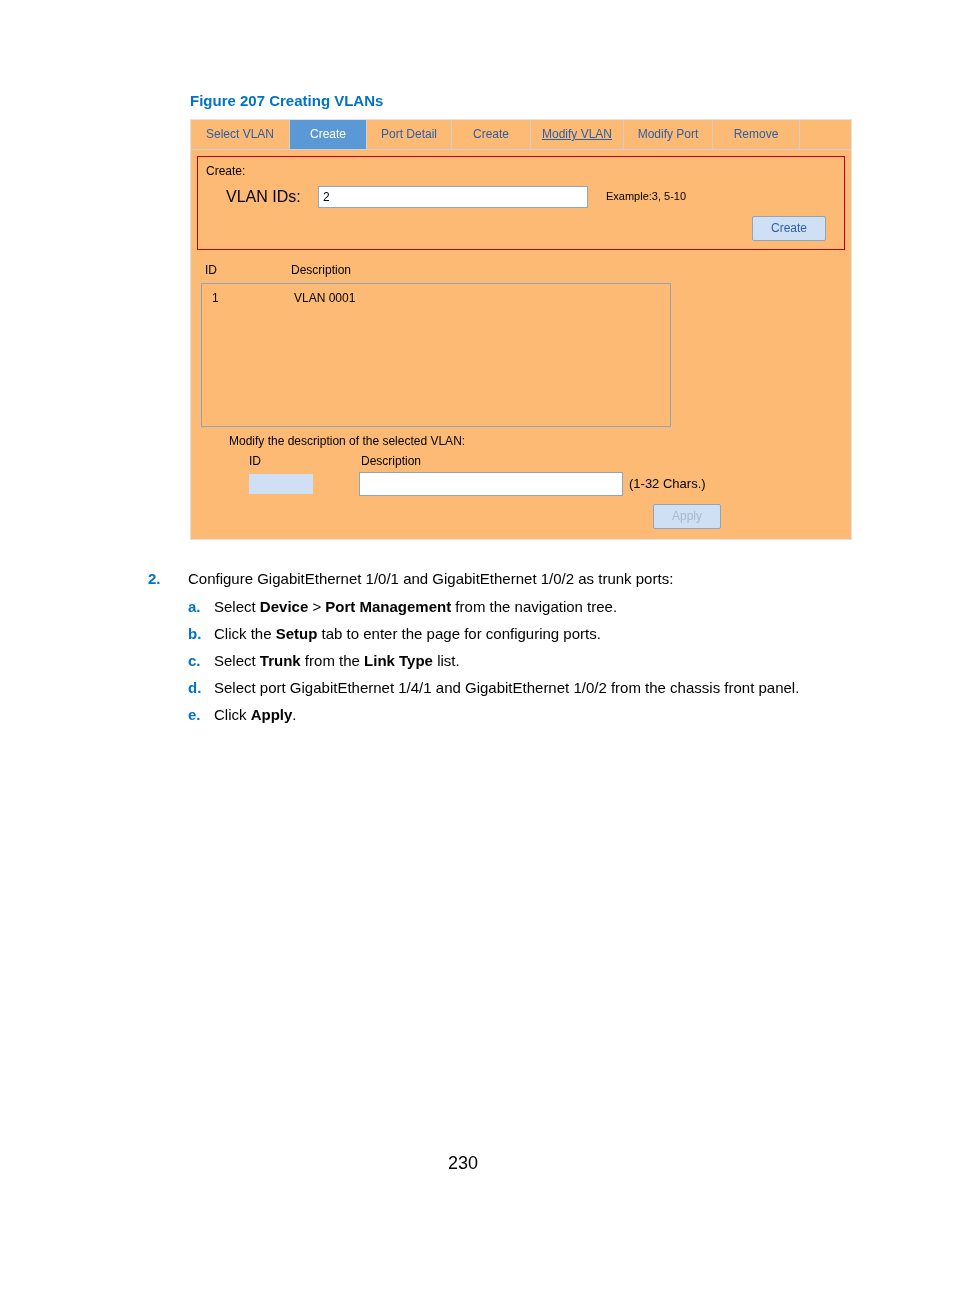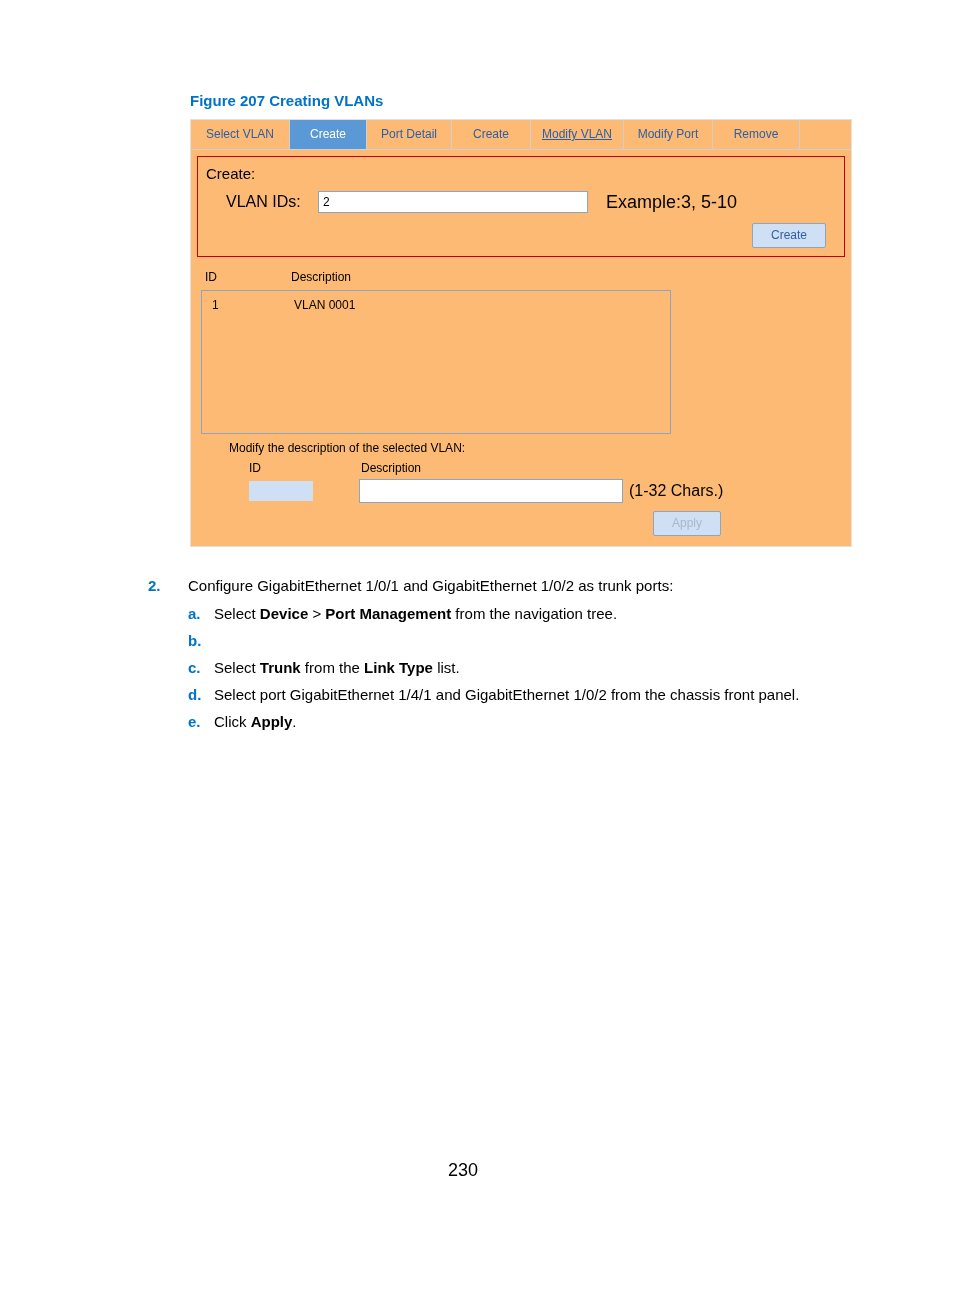--- a/index.html
+++ b/index.html
@@ -12,42 +12,42 @@
   .tabs div+div{border-left:1px solid #d0d0d0;}
   .tabs .t1{width:98px;color:#2d5fa4;}
   .tabs .t2{width:76px;background:#5a99d6;color:#fff;}
   .tabs .t3{width:84px;color:#2d5fa4;}
   .tabs .t4{width:78px;color:#2d5fa4;}
   .tabs .t5{width:92px;color:#2d5fa4;text-decoration:underline;}
   .tabs .t6{width:88px;color:#2d5fa4;}
   .tabs .t7{width:86px;color:#2d5fa4;}
   .tabs .t8{flex:1;}
   .redbox{border:1.5px solid #c30000;margin:6px 6px 4px 6px;padding:6px 8px 8px 8px;}
-  .redbox .r1{font-size:15px;margin:0 0 6px 0;}
+  .redbox .r1{font-size:12px;margin:0 0 6px 0;}
   .row-vid{display:flex;align-items:center;gap:12px;margin-left:20px;}
   .row-vid label{font-size:16px;width:80px;}
   .row-vid input{border:1px solid #8aa6c0;height:20px;width:260px;padding:0 4px;font-size:12px;}
-  .row-vid .hint{font-size:18px;margin-left:6px;}
+  .row-vid .hint{font-size:11px;margin-left:6px;}
   .btnrow{display:flex;justify-content:flex-end;margin:8px 10px 0 0;}
   .btn{background:#cfe0f4;border:1px solid #8aa6c0;color:#2d5fa4;padding:3px 18px;font-size:12px;border-radius:2px;}
   .btn.dim{color:#a9b8ca;}
   .listhdr{display:flex;padding:8px 14px 2px 14px;font-size:12px;}
   .listhdr .c1{width:86px;}
   .listhdr .c2{flex:1;}
   .listbox{border:1px solid #8aa6c0;margin:2px 180px 6px 10px;height:130px;padding:6px 10px;font-size:12px;}
   .listbox .lr{display:flex;}
   .listbox .lr .c1{width:82px;}
   .note{font-size:12px;margin:6px 0 2px 14px;}
   .note2{font-size:12px;margin:0 0 4px 38px;}
   .modhdr{display:flex;font-size:12px;margin-left:58px;}
   .modhdr .mc1{width:112px;}
   .modrow{display:flex;align-items:center;margin:2px 0 0 58px;}
   .modrow .idv{width:60px;height:18px;background:#cfe0f4;border:0;}
   .modrow .descin{border:1px solid #8aa6c0;height:20px;width:258px;margin-left:46px;}
-  .modrow .chint{font-size:16px;margin-left:6px;}
+  .modrow .chint{font-size:13px;margin-left:6px;}
   .applyrow{display:flex;justify-content:flex-end;margin:8px 130px 10px 0;}
   .steps{margin-left:88px;}
   .ol1{list-style:none;padding:0;margin:0;}
   .ol1>li{display:flex;margin-bottom:6px;}
   .num{color:#0073c8;font-weight:bold;width:40px;font-size:15px;}
   .btxt{font-size:15px;text-align:right;}
   .ol2{list-style:none;padding:0;margin:6px 0 0 0;}
   .ol2>li{display:flex;margin:6px 0;}
   .lab{color:#0073c8;font-weight:bold;width:26px;font-size:15px;}
   .itxt{font-size:15px;}
@@ -117,20 +117,21 @@
         <span class="num">2.</span>
         <div>
           <span class="btxt">Configure GigabitEthernet 1/0/1 and GigabitEthernet 1/0/2 as trunk ports:</span>
           <ol class="ol2">
             <li>
               <span class="lab">a.</span>
               <span class="itxt"><span>Select </span><b>Device</b><span> &gt; </span><b>Port Management</b><span> from the navigation tree.</span></span>
             </li>
             <li>
               <span class="lab">b.</span>
+              <span class="itxt"><span>Click the </span><b>Setup</b><span> tab to enter the page for configuring ports.</span></span>
             </li>
             <li>
               <span class="lab">c.</span>
               <span class="itxt"><span>Select </span><b>Trunk</b><span> from the </span><b>Link Type</b><span> list.</span></span>
             </li>
             <li>
               <span class="lab">d.</span>
               <span class="itxt">Select port GigabitEthernet 1/4/1 and GigabitEthernet 1/0/2 from the chassis front panel.</span>
             </li>
             <li>

